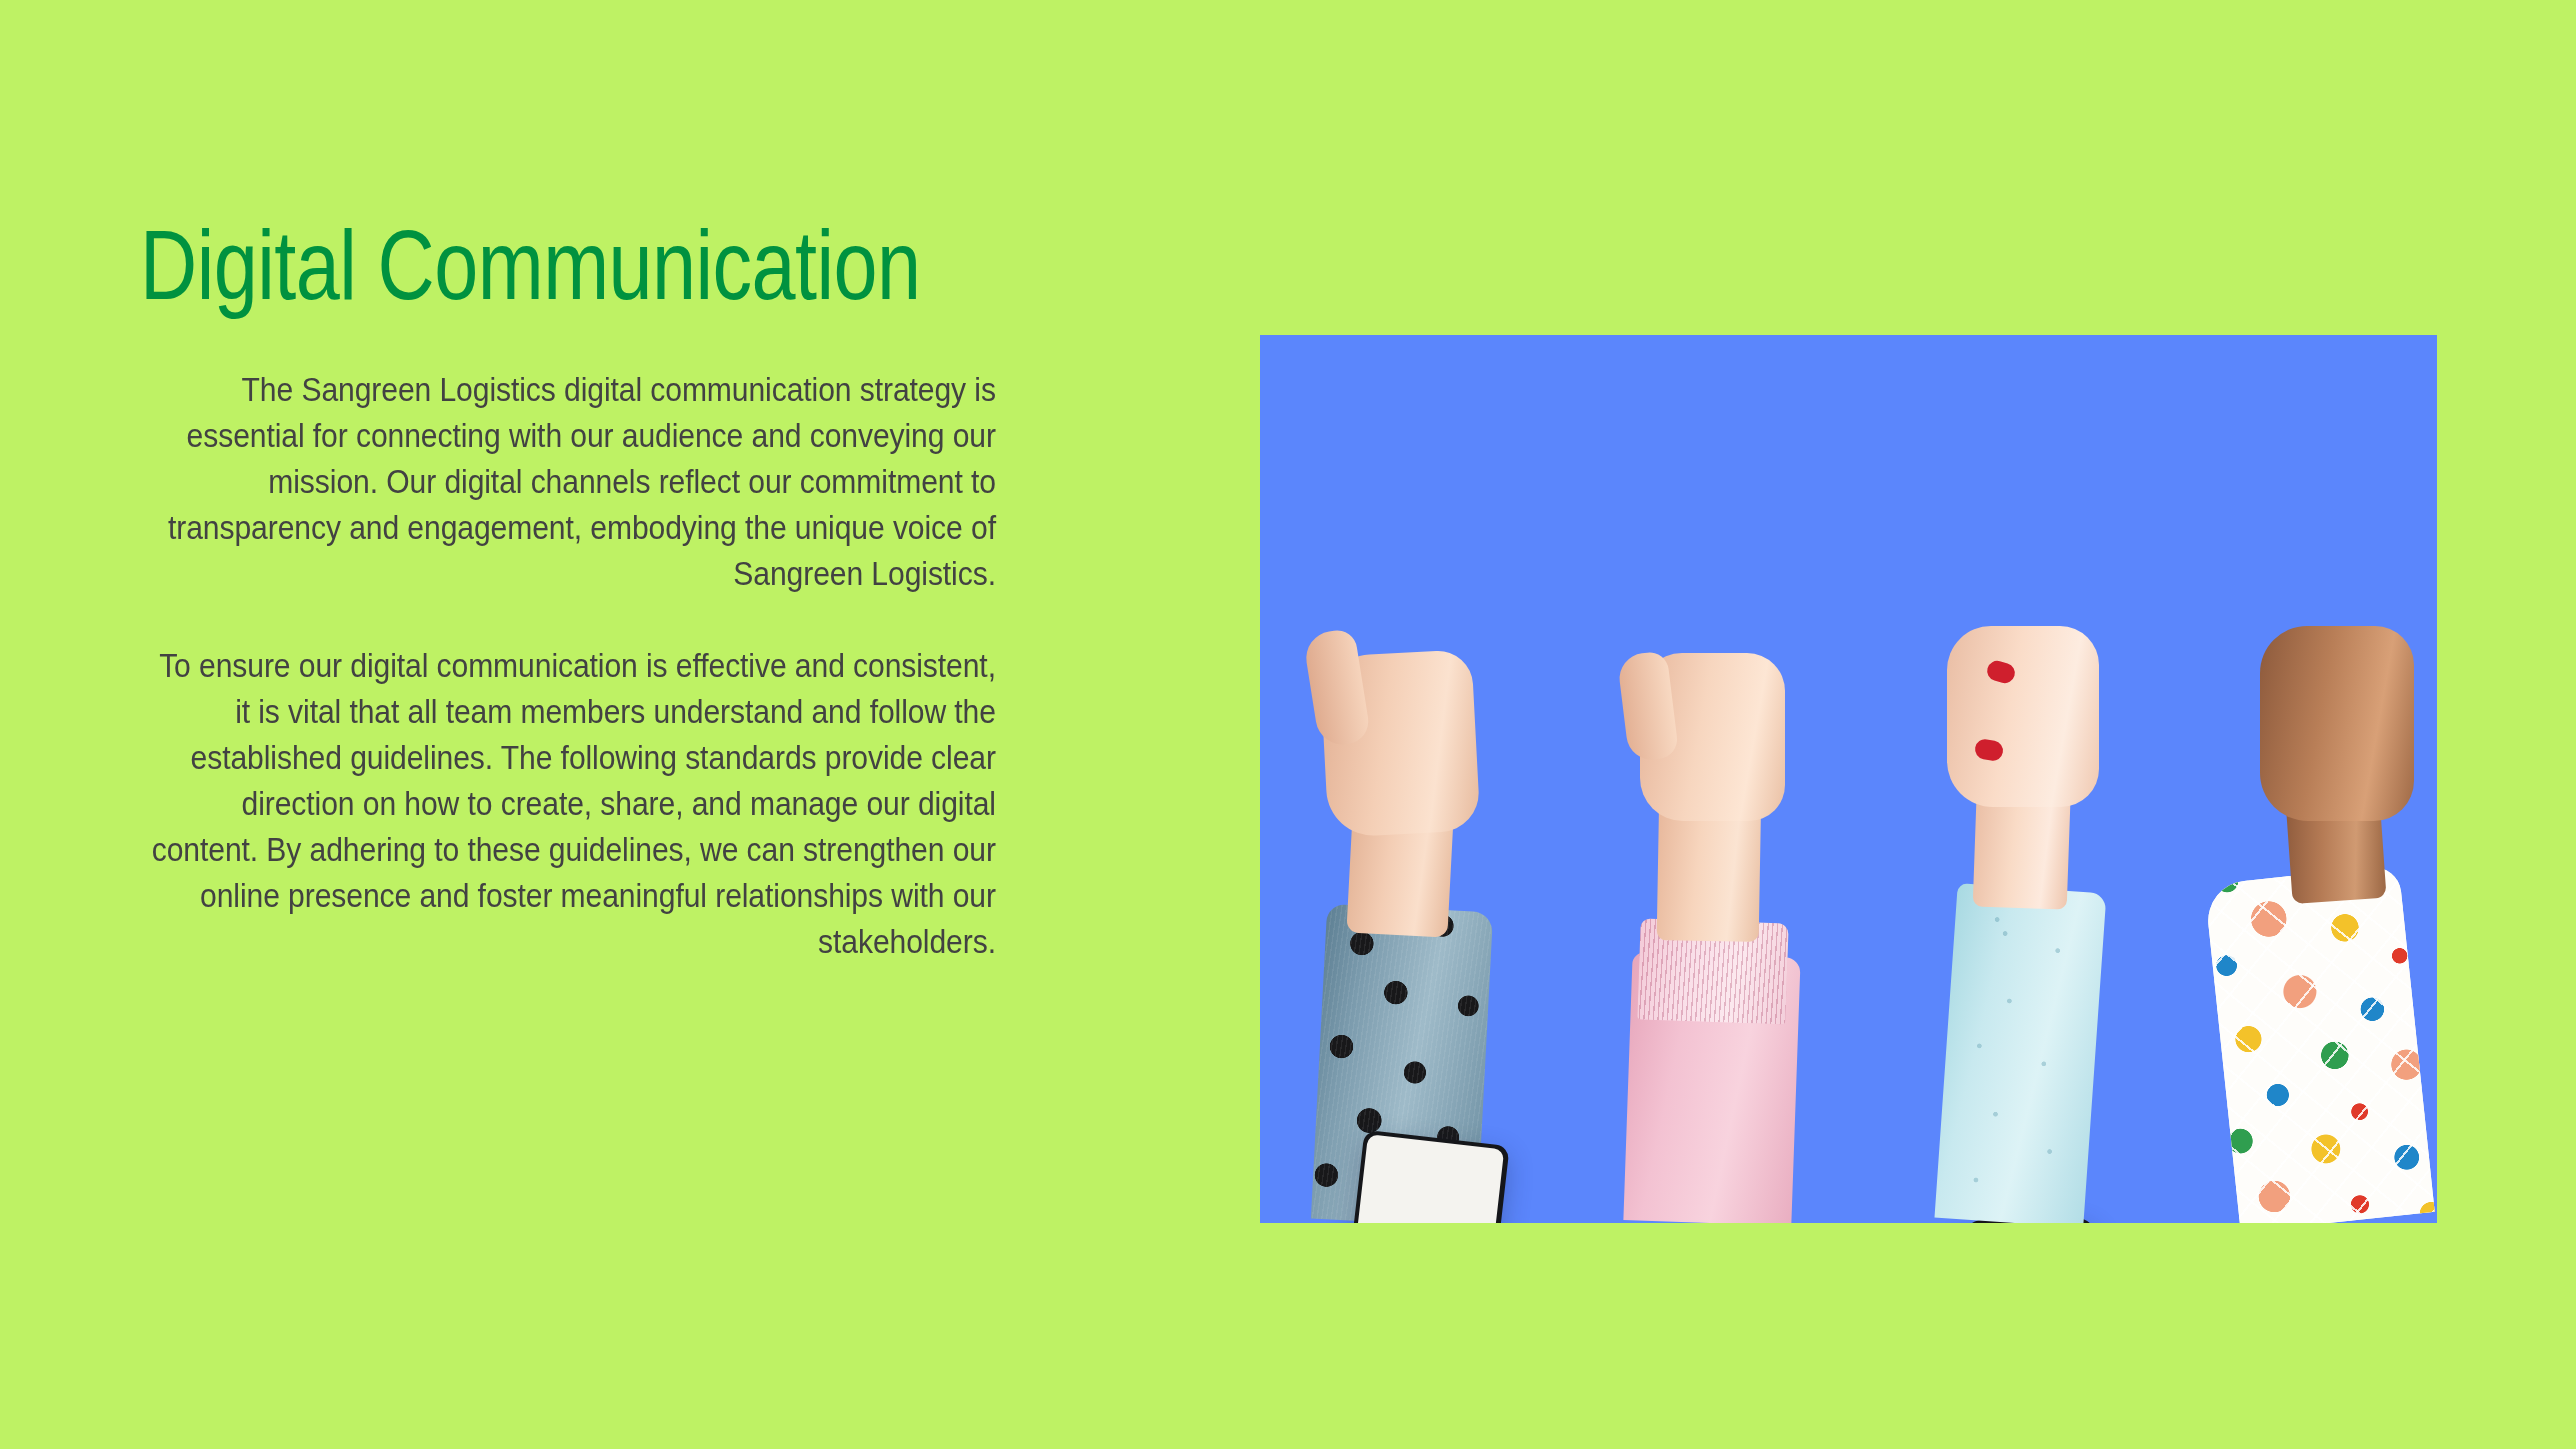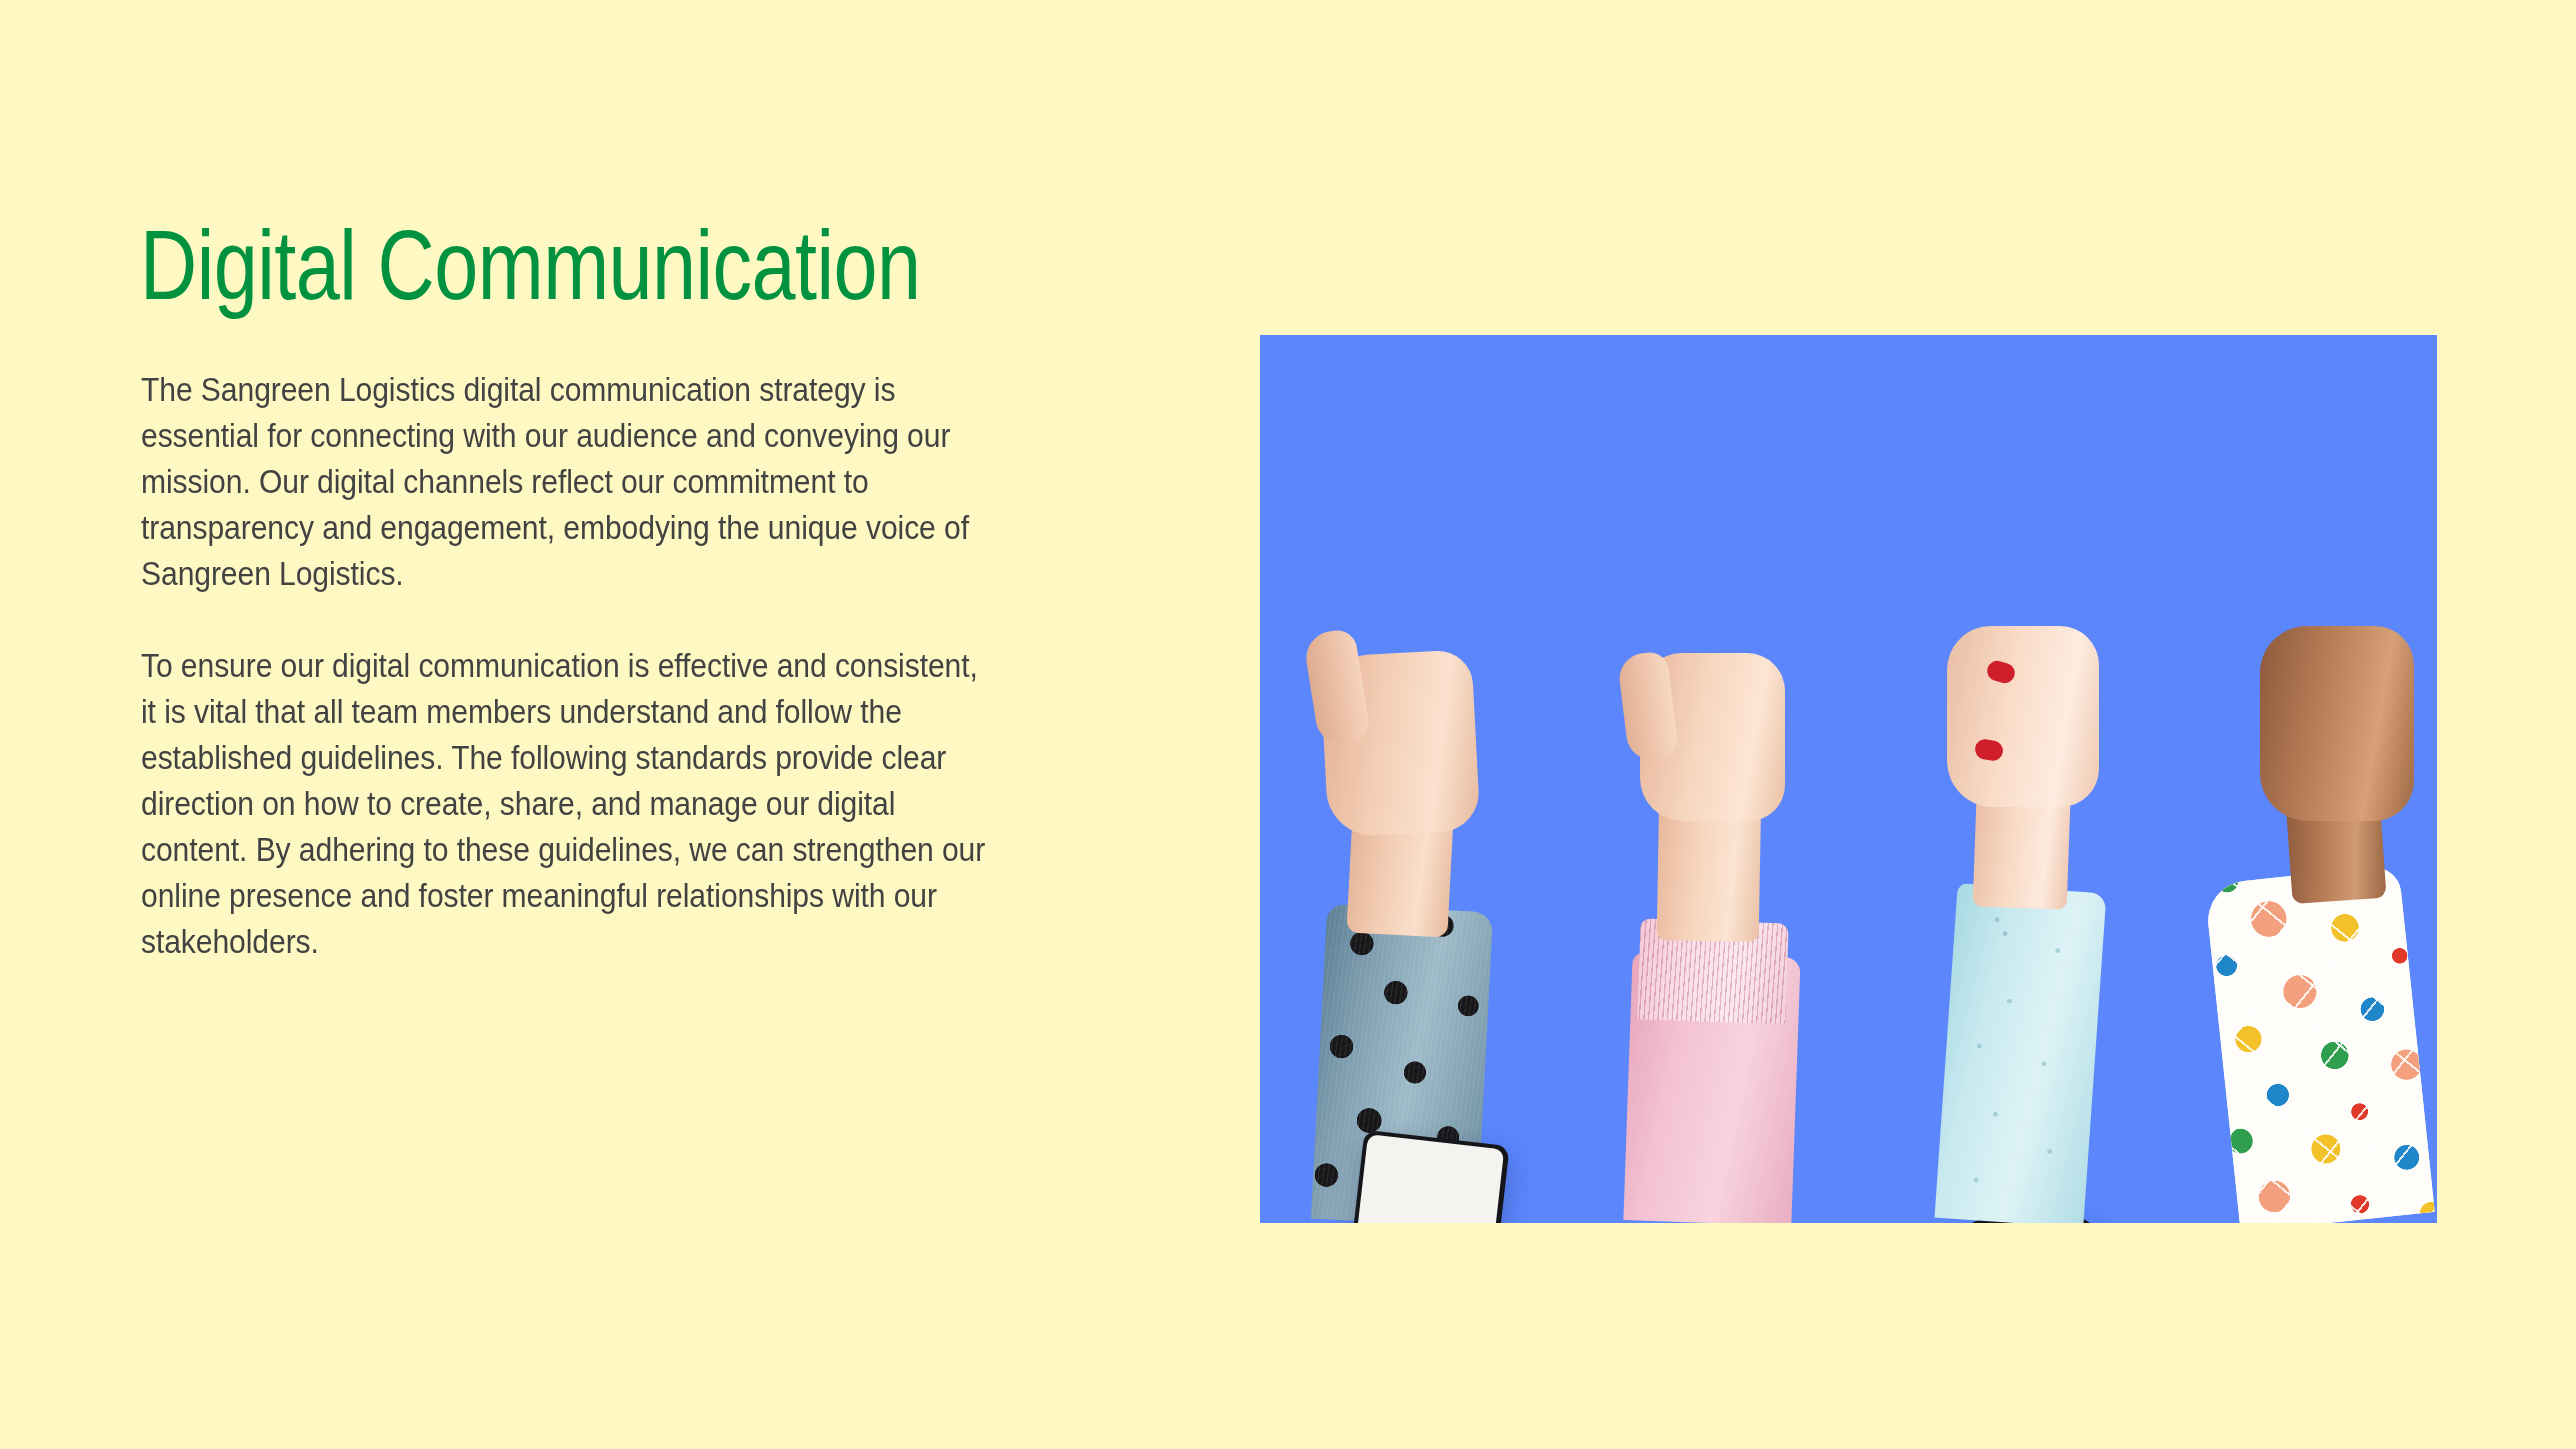--- a/index.html
+++ b/index.html
@@ -11,21 +11,21 @@
     width: 2576px;
     height: 1449px;
     position: relative;
     overflow: hidden;
     font-family: "Liberation Sans", sans-serif;
   }
 
   .slide {
     position: absolute;
     inset: 0;
-    background: #fef9c3;
+    background: #bef264;
   }
 
   
   #page-title {
     position: absolute;
     left: 140px;
     top: 149px;
     font-family: "Liberation Sans", sans-serif;
     font-size: 99px;
     line-height: 1.0;
@@ -36,20 +36,21 @@
     transform-origin: left top;
     white-space: nowrap;
   }
 
   
   .body-col {
     position: absolute;
     left: 141px;
     top: 366px;
     width: 852px;
+    text-align: right;
   }
   .para {
     font-family: "Liberation Sans", sans-serif;
     font-size: 34px;
     line-height: 46px;
     color: #424242;
     font-weight: 400;
     transform: scaleX(0.885);
     transform-origin: left top;
     width: 966px;

